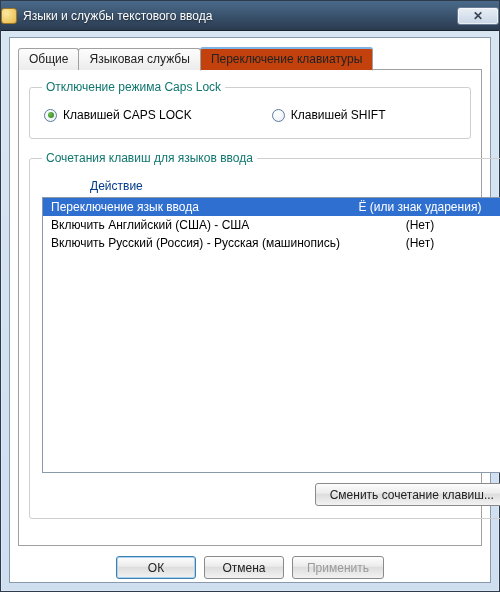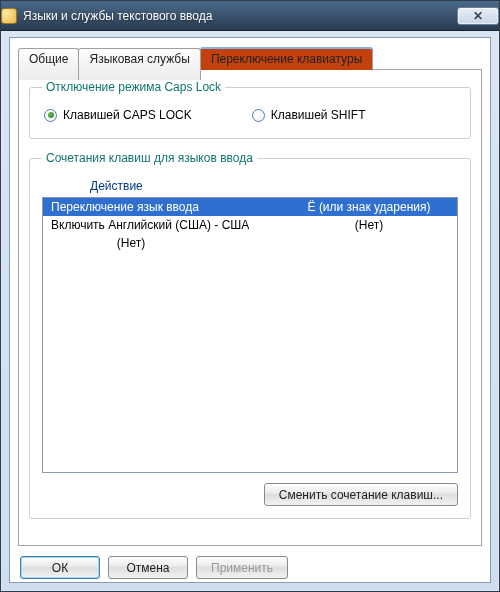--- a/index.html
+++ b/index.html
@@ -28,33 +28,33 @@
   }
   .client {
     position:absolute; left:8px; right:8px; top:36px; bottom:8px;
     background:#fff; border:1px solid #8a9aac; padding:8px;
   }
   .tabs { display:flex; border-bottom:1px solid #a0a0a0; height:24px; }
   .tab {
     padding:3px 10px 0; border:1px solid #a0a0a0; border-bottom:none;
     background:linear-gradient(180deg,#fdfdfd,#ececec); margin-right:-1px;
     border-radius:3px 3px 0 0; color:#222; cursor:pointer; position:relative; top:2px;
-    height:32px;
+    height:22px;
   }
   .tab.active {
     background:#c2410c; top:1px; height:24px; z-index:2;
     border-bottom:1px solid #fff;
     border-top:2px solid #7fb2e5;
   }
   .tabbody { border:1px solid #a0a0a0; border-top:none; padding:10px 10px 14px; }
   fieldset {
     border:1px solid #cfcfcf; border-radius:3px; margin:0 0 12px 0; padding:10px 12px 12px;
   }
   legend { color:#0f766e; padding:0 4px; }
-  .radios { display:flex; gap:60px; padding:4px 2px; }
+  .radios { display:flex; gap:80px; padding:4px 2px; }
   .radio { display:flex; align-items:center; gap:6px; cursor:pointer; }
   .radio .dot {
     width:13px; height:13px; border-radius:50%; border:1px solid #5a7ca0;
     background:radial-gradient(circle at 35% 35%, #fff, #e8eff7);
     display:flex; align-items:center; justify-content:center;
   }
   .radio.sel .dot::after { content:""; width:6px; height:6px; border-radius:50%;
     background:radial-gradient(circle at 35% 35%, #6fbf4a, #2b7f1f); }
   .listbox {
     border:1px solid #8a9aac; height:276px; background:#fff; overflow:hidden;
@@ -67,21 +67,21 @@
   .row .cb { width:160px; text-align:center; white-space:nowrap; }
   .row.sel { background:#2f6fd0; color:#fff; }
   .change-row { text-align:right; margin-top:10px; }
   .btn {
     min-width:80px; height:23px; padding:0 14px;
     background:linear-gradient(180deg,#fdfdfd 0%, #ebebeb 45%, #dcdcdc 46%, #f2f2f2 100%);
     border:1px solid #8a8a8a; border-radius:3px; color:#222; cursor:pointer;
   }
   .btn:disabled { color:#9a9a9a; cursor:default; }
   .btn.default { border:1px solid #3c7fb1; box-shadow:0 0 0 1px #a9d1f0 inset; }
-  .footer { display:flex; justify-content:flex-start; gap:8px; padding:10px 2px 0; }
+  .footer { display:flex; justify-content:center; gap:8px; padding:10px 2px 0; }
 </style>
 </head>
 <body>
 
 <div class="window">
   <div class="titlebar">
     <span class="icon"></span>
     <span class="title">Языки и службы текстового ввода</span>
     <div class="close-btn">
       <span>✕</span>
@@ -119,20 +119,21 @@
         <div class="listbox">
           <div class="row sel">
             <div class="ca">Переключение язык ввода</div>
             <div class="cb">Ё (или знак ударения)</div>
           </div>
           <div class="row">
             <div class="ca">Включить Английский (США) - США</div>
             <div class="cb">(Нет)</div>
           </div>
           <div class="row">
+            <div class="ca">Включить Русский (Россия) - Русская (машинопись)</div>
             <div class="cb">(Нет)</div>
           </div>
         </div>
         <div class="change-row">
           <button class="btn">Сменить сочетание клавиш...</button>
         </div>
       </fieldset>
 
     </div>
 

